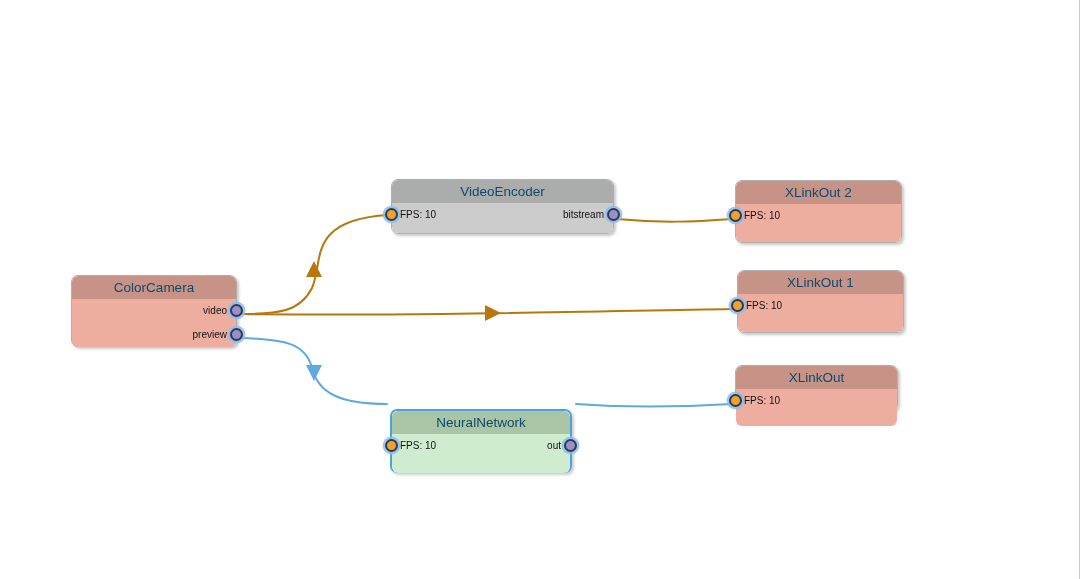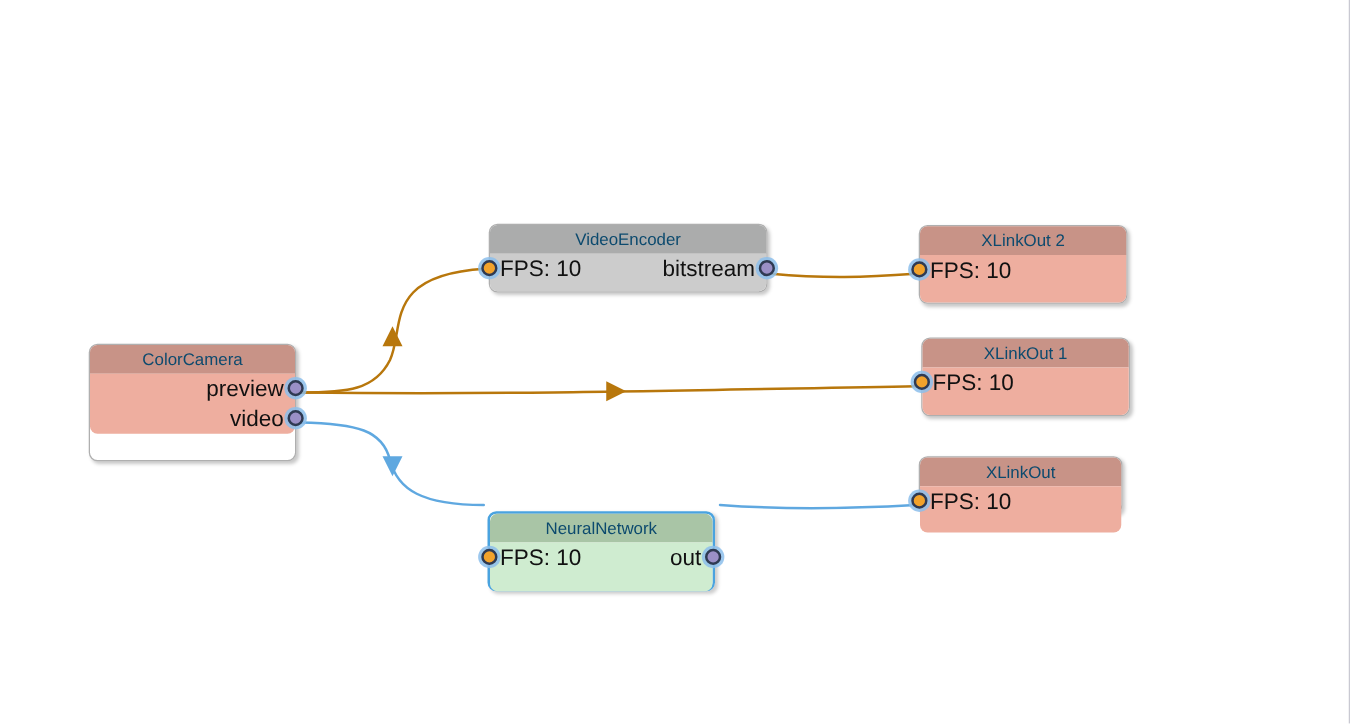--- a/index.html
+++ b/index.html
@@ -59,21 +59,21 @@
   .node-body {
     position: relative;
     box-sizing: border-box;
     border-bottom-left-radius: 6px;
     border-bottom-right-radius: 6px;
   }
   .port-row {
     position: relative;
     height: 24px;
     line-height: 24px;
-    font-size: 18px;
+    font-size: 10px;
     color: #111111;
     white-space: nowrap;
     text-decoration: underline;
   }
   .port-label-in {
     position: absolute;
     left: 8px;
     top: 0;
   }
   .port-label-out {
@@ -120,30 +120,30 @@
       <path d="M 9,0 L -7,8 L -7,-8 Z" fill="#b8770c" transform="translate(314,270) rotate(-90)"></path>
       <path d="M 240,314 C 420,316 560,312 733,309" fill="none" stroke="#b8770c" stroke-width="2" stroke-linecap="round"></path>
       <path d="M 9,0 L -7,8 L -7,-8 Z" fill="#b8770c" transform="translate(492,313) rotate(0)"></path>
       <path d="M 617,219 C 660,223 692,222 732,219" fill="none" stroke="#b8770c" stroke-width="2" stroke-linecap="round"></path>
       <path d="M 240,338 C 286,339 306,344 312,368 C 318,392 338,404 387,404" fill="none" stroke="#5fa8e0" stroke-width="2" stroke-linecap="round"></path>
       <path d="M 9,0 L -7,8 L -7,-8 Z" fill="#5fa8e0" transform="translate(314,372) rotate(90)"></path>
       <path d="M 576,404 C 630,408 680,407 732,404" fill="none" stroke="#5fa8e0" stroke-width="2" stroke-linecap="round"></path>
     </svg>
 
   <div id="node-layer">
-      <div class="node salmon" style="left: 71px; top: 275px; width: 166px; height: 94px;">
+      <div class="node salmon" style="left: 71px; top: 275px; width: 166px; height: 72px;">
         <div class="node-header">ColorCamera</div>
         <div class="node-body" style="height: 48px;">
           <div class="port-row">
             <span class="port out purple" style="top: 5px;"></span>
-            <span class="port-label-out">preview</span>
+            <span class="port-label-out">video</span>
           </div>
           <div class="port-row">
             <span class="port out purple" style="top: 5px;"></span>
-            <span class="port-label-out">video</span>
+            <span class="port-label-out">preview</span>
           </div>
         </div>
       </div>
       <div class="node gray" style="left: 391px; top: 179px; width: 223px; height: 55px;">
         <div class="node-header">VideoEncoder</div>
         <div class="node-body" style="height: 30px;">
           <div class="port-row">
             <span class="port in orange" style="top: 5px;"></span>
             <span class="port-label-in">FPS: 10</span>
             <span class="port out purple" style="top: 5px;"></span>

